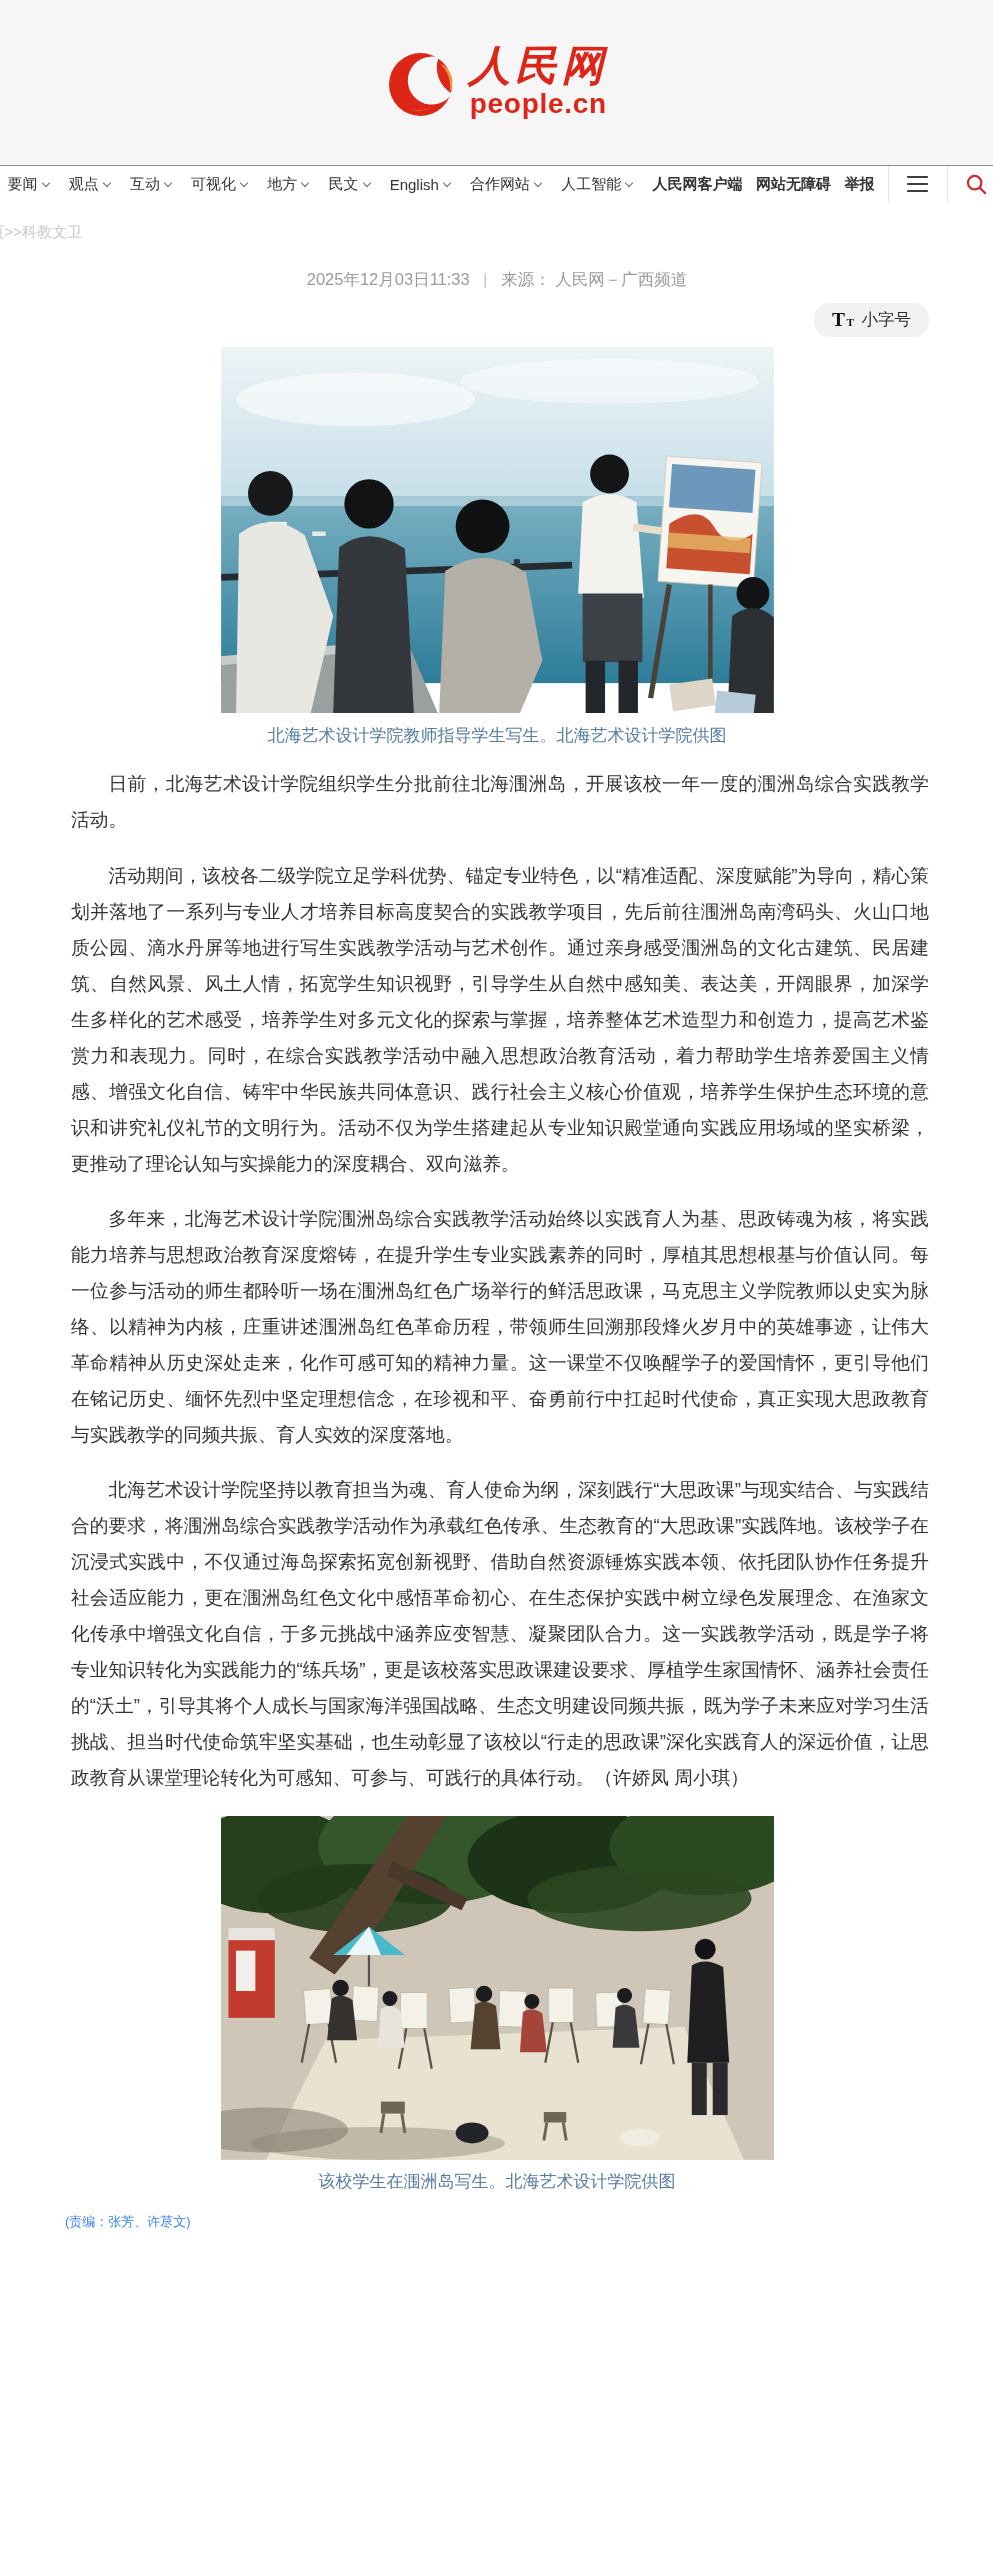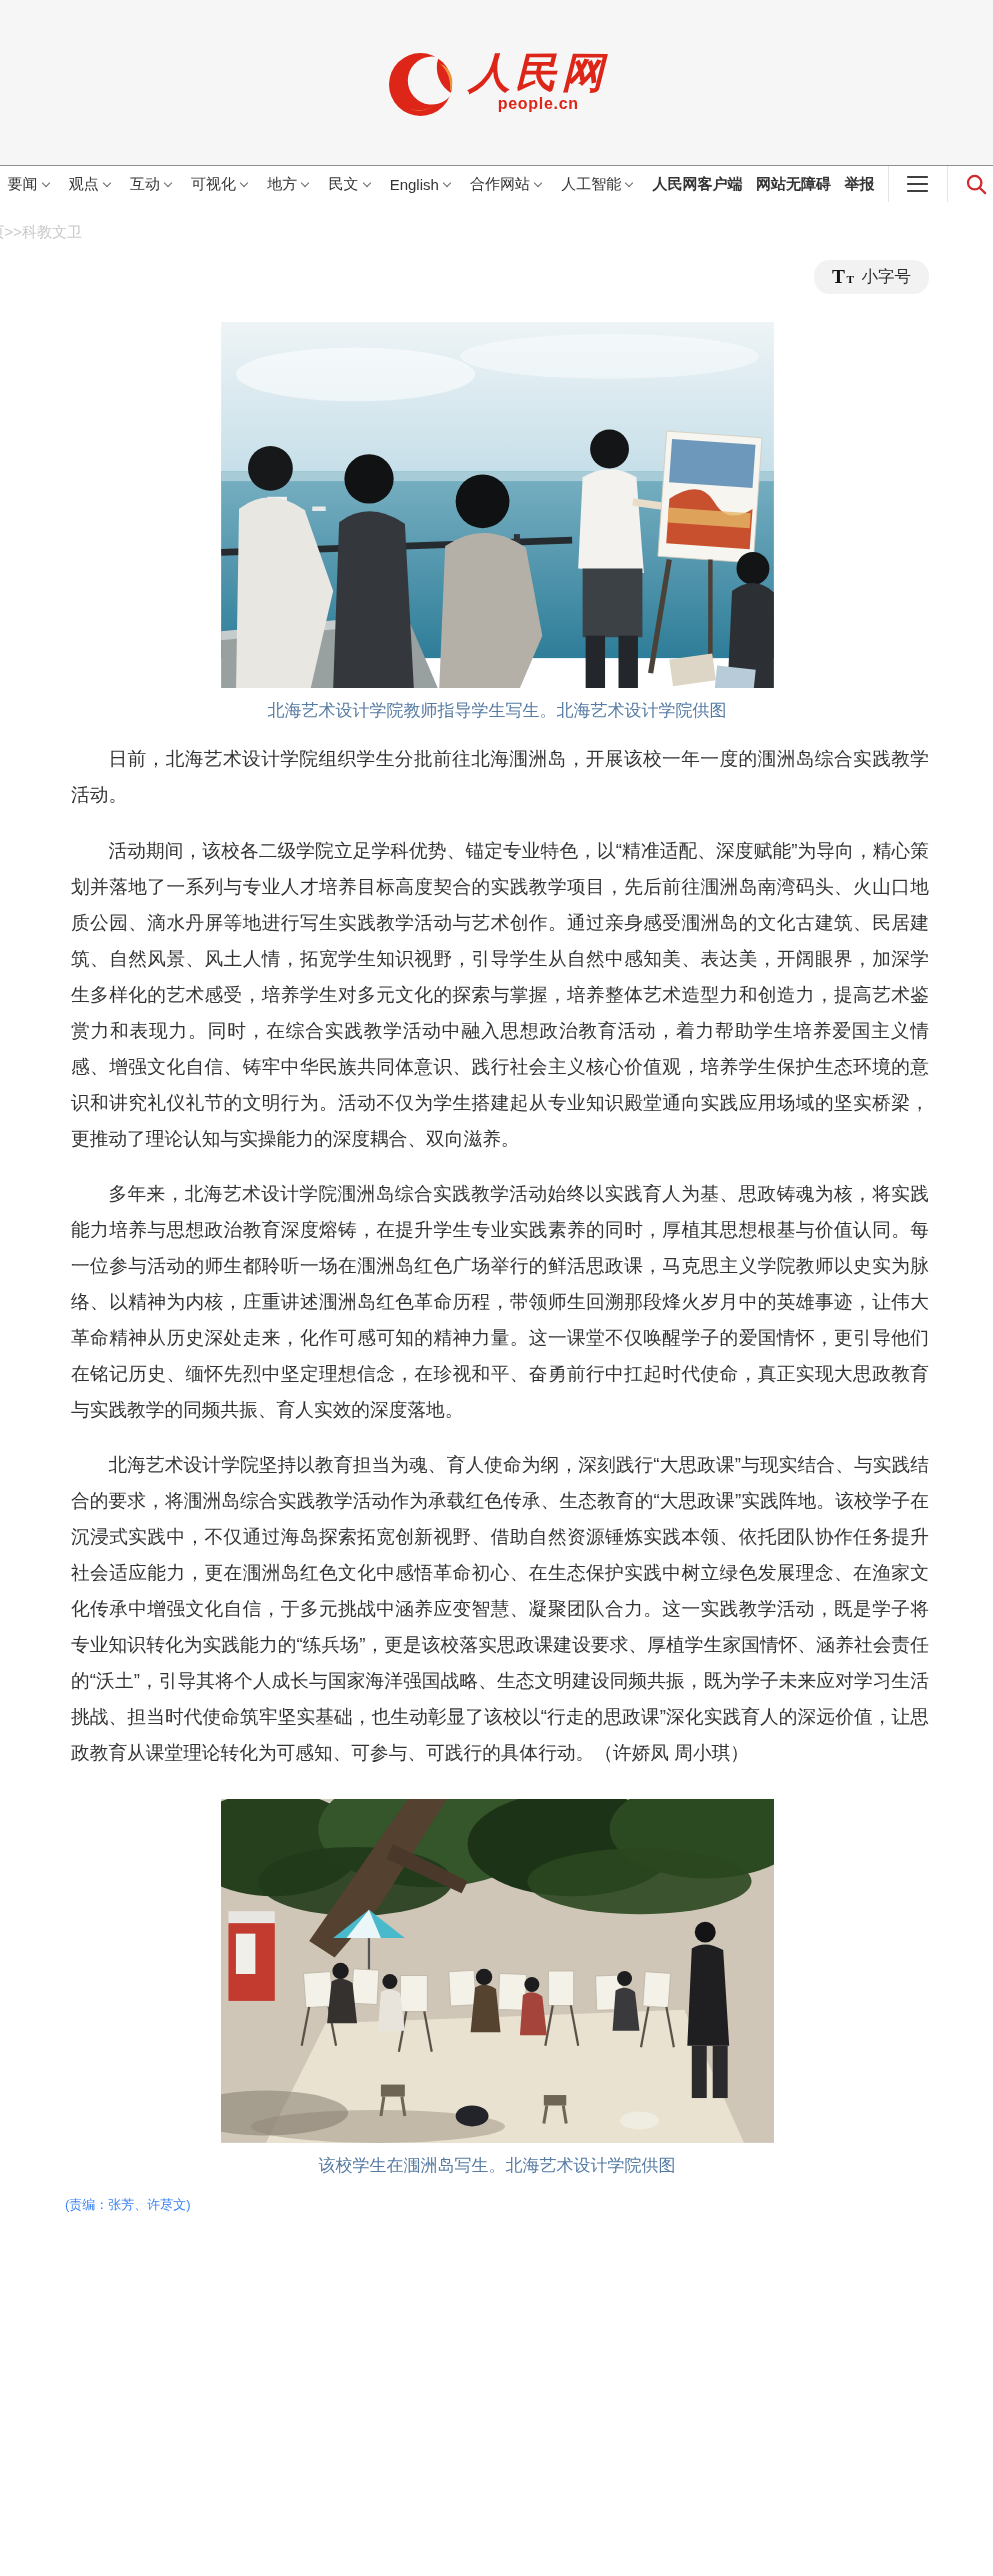--- a/index.html
+++ b/index.html
@@ -17,21 +17,21 @@
     border-bottom: 0.7px solid #8f8f8f;
     display: flex; align-items: center; justify-content: center;
   }
   .logo { display: flex; align-items: center; gap: 10.5px; text-decoration: none; cursor: pointer; }
   .logo-text { display: flex; flex-direction: column; align-items: center; text-align: center; }
   .logo-cn {
     font-family: "Liberation Serif", "DejaVu Serif", serif;
     font-weight: 700; font-style: italic;
     font-size: 42px; color: #dd2518; letter-spacing: 4.5px; line-height: 1;
   }
-  .logo-en { font-weight: 700; font-size: 16px; color: #dd2518; line-height: 1.2; letter-spacing: 0.7px; }
+  .logo-en { font-weight: 700; font-size: 28px; color: #dd2518; line-height: 1.2; letter-spacing: 0.7px; }
   
   .nav-bar {
     height: 36px; background: #fff;
     display: flex; align-items: center;
     padding: 0 0 0 7.5px; font-size: 15px; color: #333;
   }
   .nav-item { display: inline-flex; align-items: center; margin-right: 20px; color: #333; text-decoration: none; cursor: pointer; white-space: nowrap; text-align: right; }
   .chev {
     width: 6px; height: 6px; border-right: 1.5px solid #666; border-bottom: 1.5px solid #666;
     transform: rotate(45deg); display: inline-block; margin-left: 5.2px; margin-bottom: 3px;
@@ -58,21 +58,21 @@
   .tools-row { display: flex; justify-content: flex-end; margin-top: 12px; }
   .pill {
     display: inline-flex; align-items: center; gap: 7.5px;
     background: #f2f2f2; border: none; border-radius: 15.7px;
     padding: 6px 18px; font-size: 16.5px; color: #2b2b2b; cursor: pointer;
     font-family: inherit;
   }
   .tt { font-family: "Liberation Serif", "DejaVu Serif", serif; font-weight: 700; color: #111; display: inline-flex; align-items: baseline; gap: 1.5px; }
   .tt b { font-size: 19.4px; }
   .tt small { font-size: 11.2px; font-weight: 700; }
-  figure.photo { width: 553px; margin: 28px auto 0; }
+  figure.photo { width: 553px; margin: 10px auto 0; }
   figure.photo svg { display: block; width: 553px; }
   figcaption {
     margin-top: 10.5px; text-align: center;
     font-family: "DejaVu Serif", "Liberation Serif", serif;
     font-size: 17px; color: #567ba3;
   }
   .article-body { margin-top: 19.4px; font-size: 18.7px; color: #333; line-height: 36px; text-align: justify; margin-left: 6px; }
   .article-body p { text-indent: 2em; margin: 19.4px 0; }
   .editor { font-size: 13px; color: #3b82f6; margin: 19.4px 0 45px; }
 </style>
@@ -161,20 +161,26 @@
     </span>
   </nav>
 
   <div class="breadcrumb-wrap">
     <span class="breadcrumb-text">页&gt;&gt;科教文卫</span>
   </div>
 
   <main class="container">
 
 
+    <div class="meta">
+      <span>2025年12月03日11:33</span>
+      <span class="meta-div">|</span>
+      <span>来源：</span>
+      <a>人民网－广西频道</a>
+    </div>
 
     <div class="tools-row">
       <button class="pill">
         <span class="tt">
             <b>T</b>
             <small>T</small>
           </span>
         <span>小字号</span>
       </button>
     </div>

